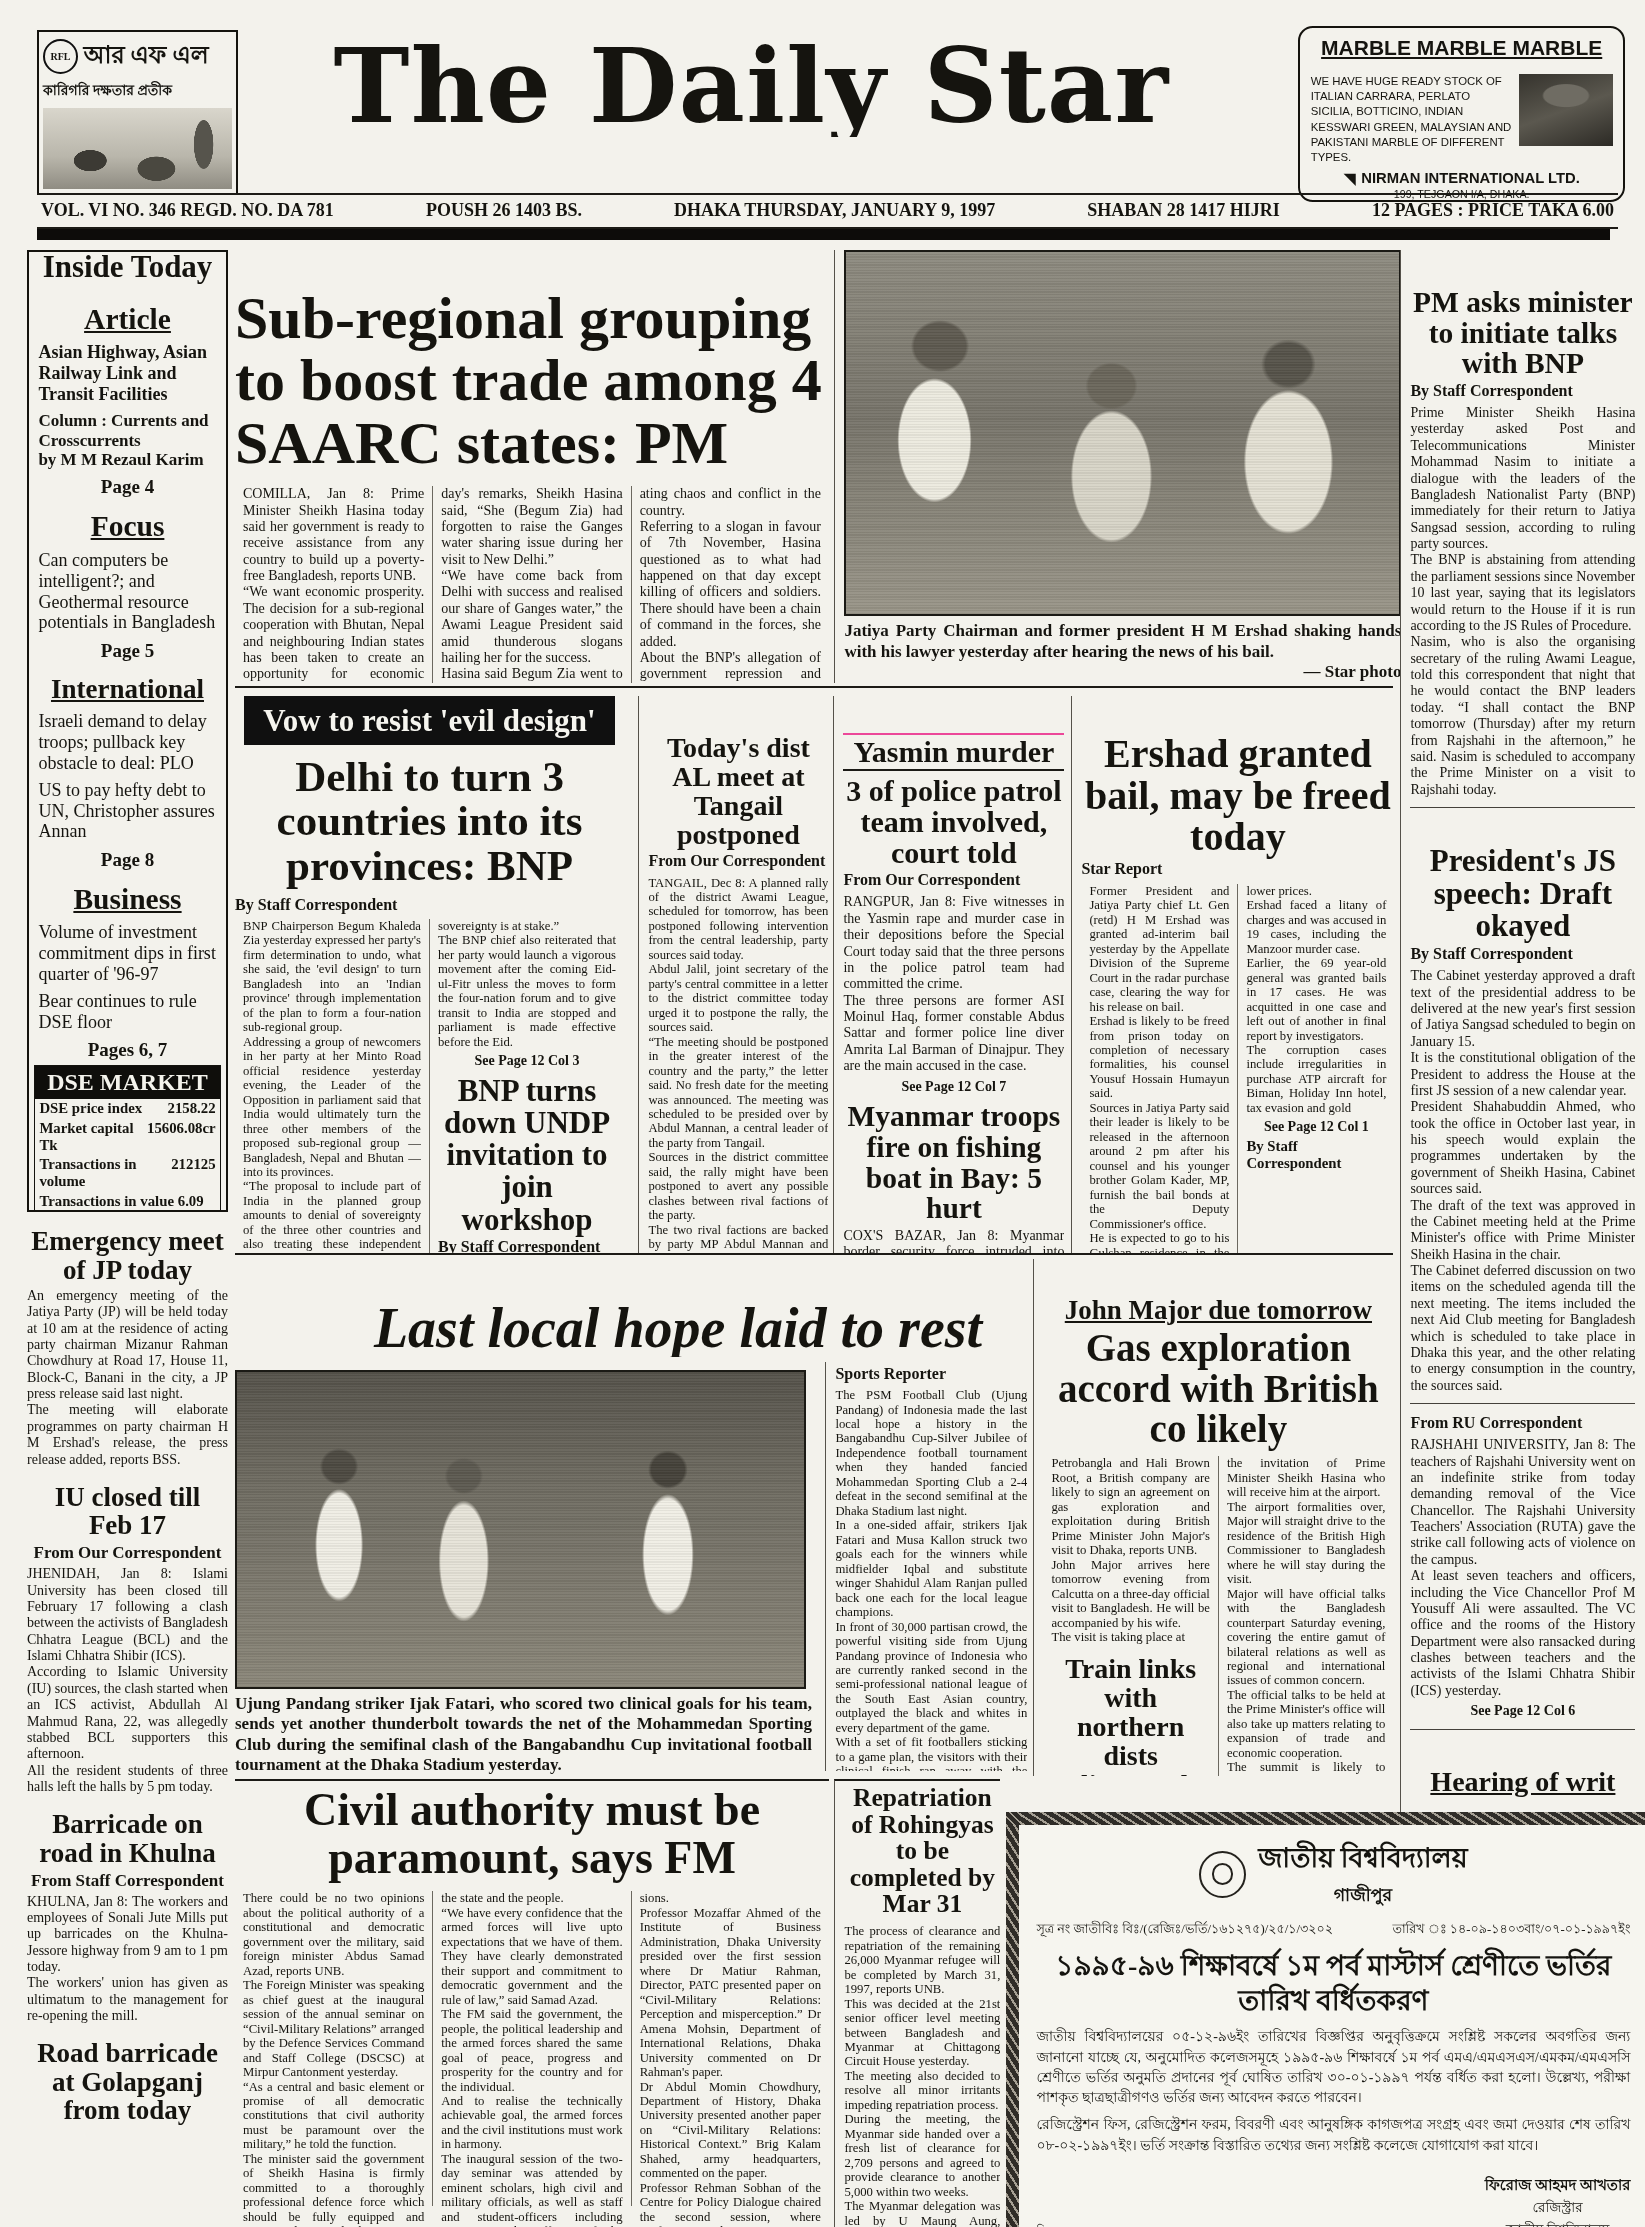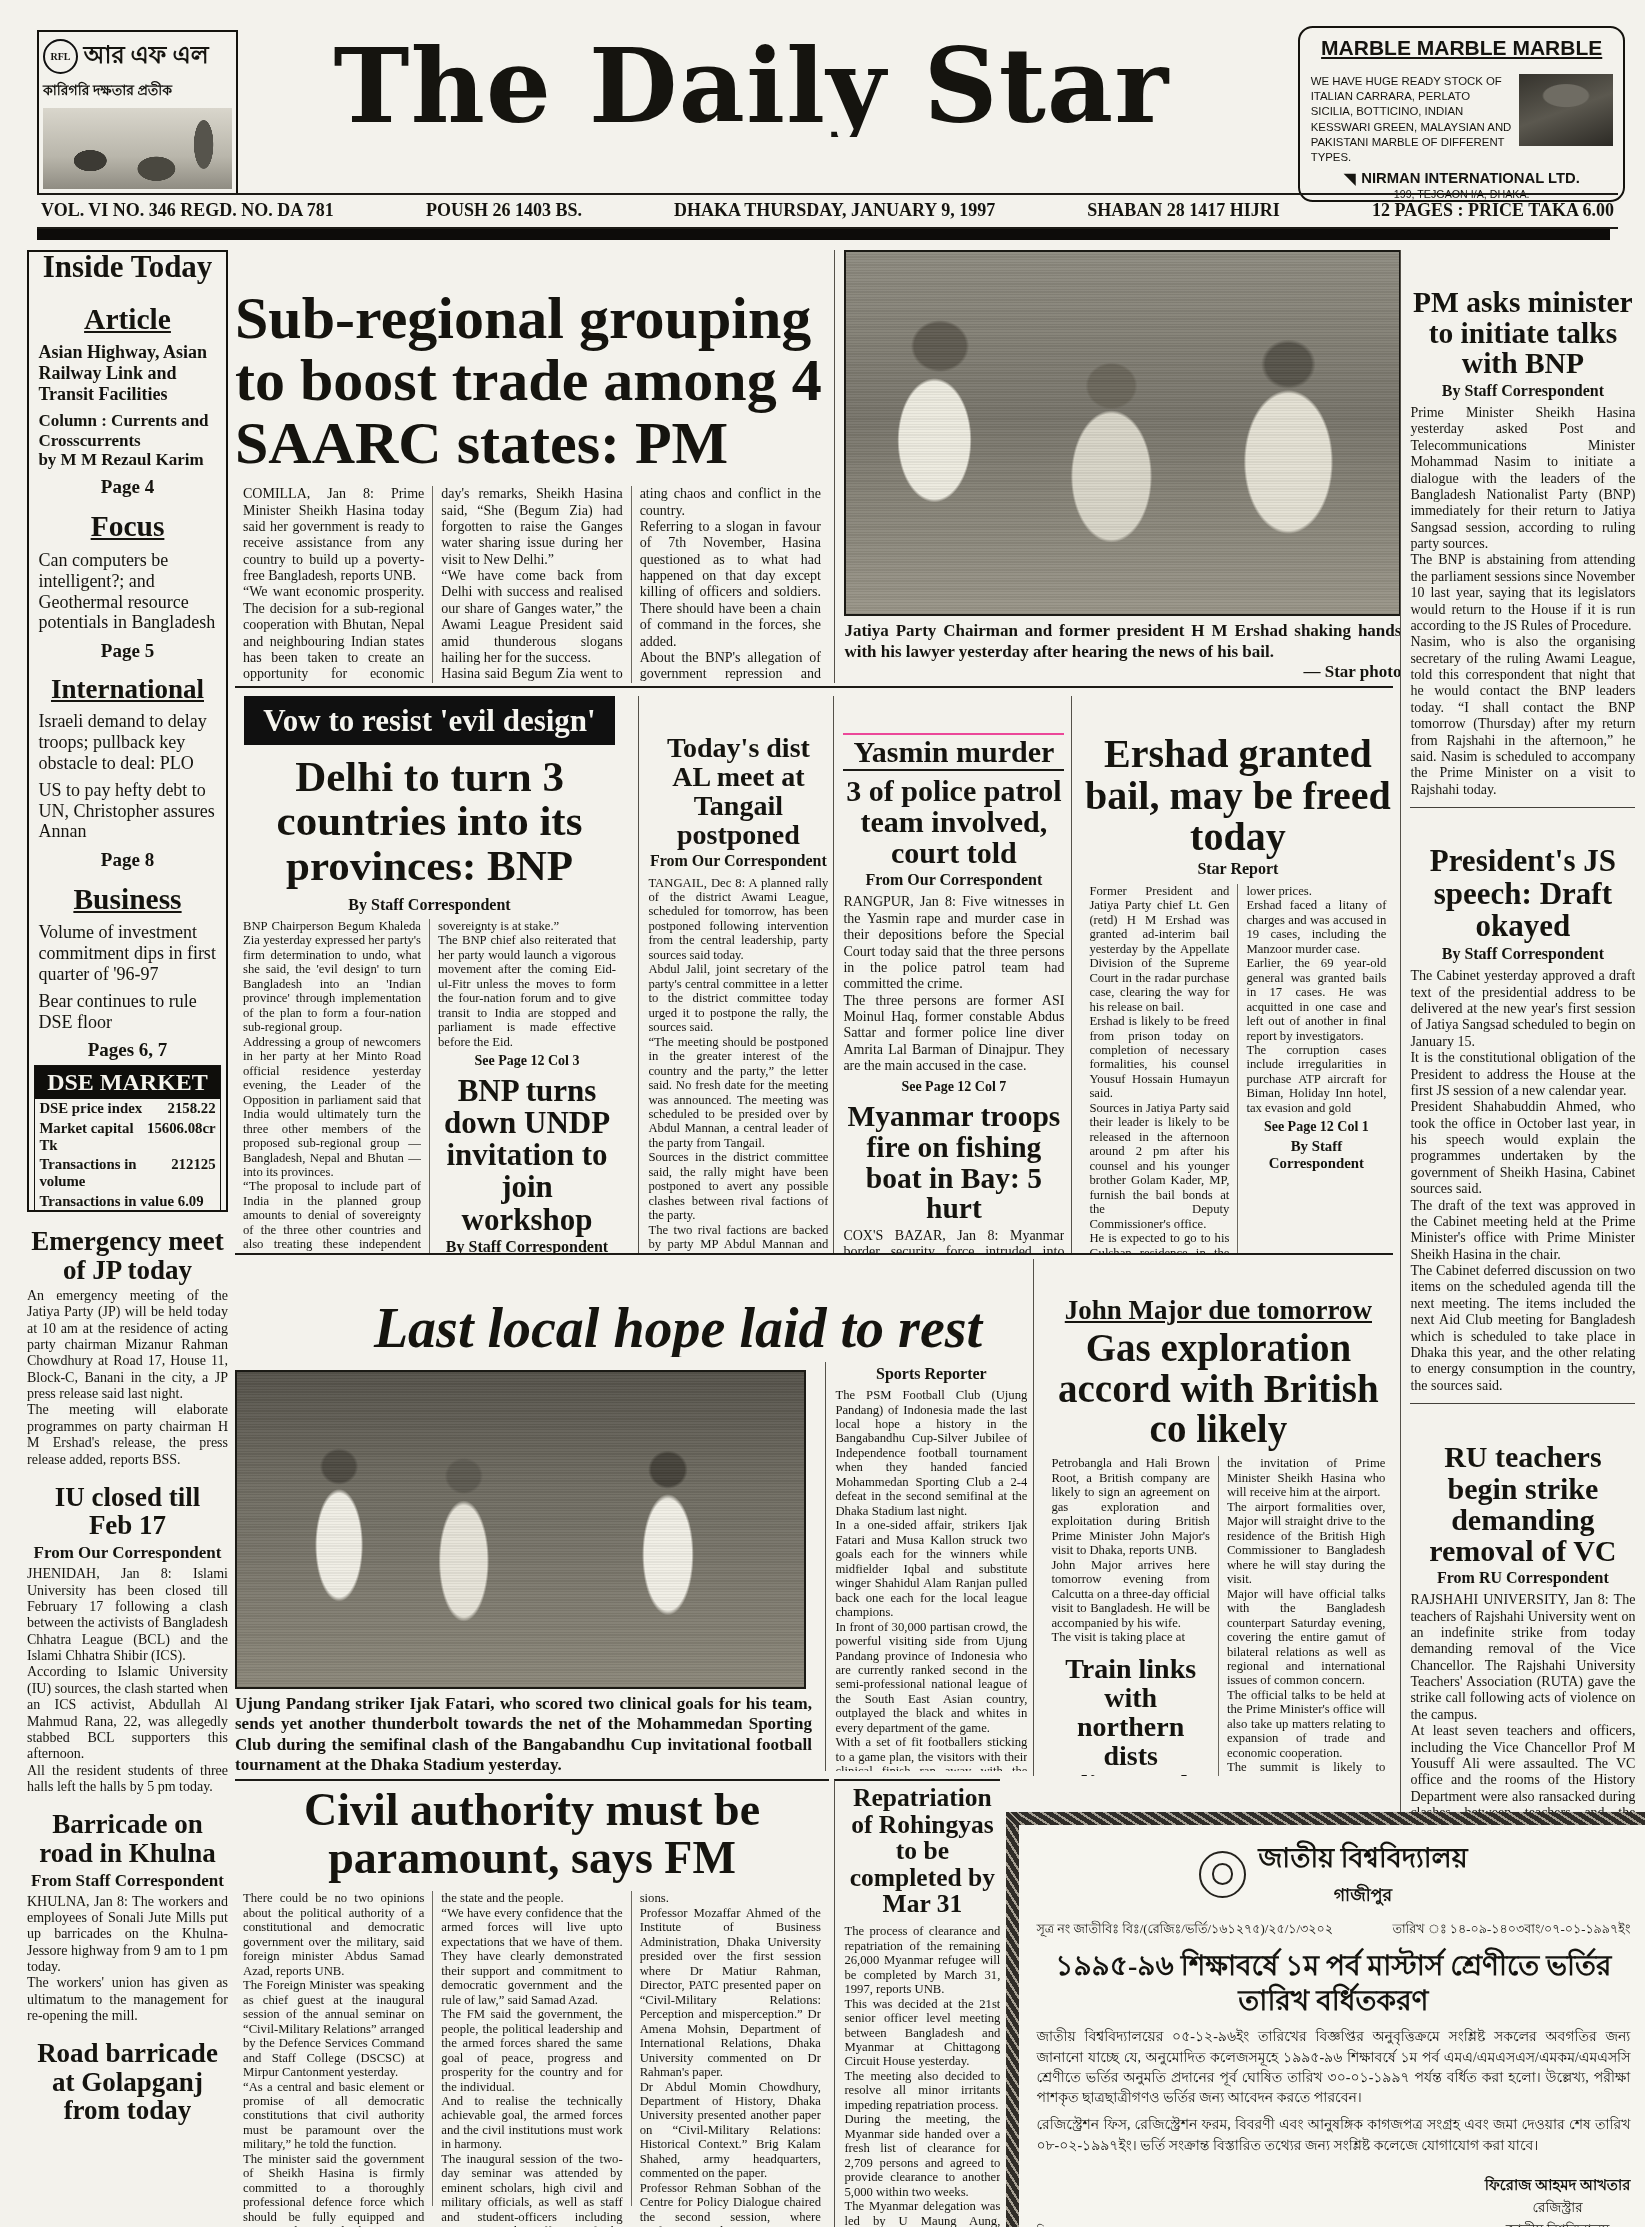--- a/index.html
+++ b/index.html
@@ -3,21 +3,21 @@
 <meta charset="utf-8">
 <style>
   html,body{margin:0;padding:0;background:#dddcd5;}
   .page{position:relative;width:1645px;height:2227px;background:#f3f2ec;color:#15140f;
         font-family:"Liberation Serif","DejaVu Serif",serif;overflow:hidden;}
   .abs{position:absolute;overflow:hidden;}
   .ctr{text-align:center;}
   .b{font-weight:bold;}
   .body{white-space:pre-line;font-size:14px;line-height:1.17;text-align:justify;}
   .body.small{font-size:12.7px;line-height:1.14;}
-  .byline{font-weight:bold;font-size:16px;text-align:center;margin:2.7px 0 5.4px 0;}
+  .byline{font-weight:bold;font-size:16px;margin:2.7px 0 5.4px 0;}
   .see{font-weight:bold;font-size:14px;text-align:center;margin-top:4px;}
   .hl{font-weight:bold;line-height:1.04;text-align:center;margin-top:37px;}
   .kicker-black{background:#101010;color:#f6f5ef;font-weight:bold;font-size:31px;
                 text-align:center;padding:6.7px 2.7px;}
   .vl{border-left:1.3px solid #55524a;padding-left:9.4px;}
   .rule-top{border-top:2px solid #1c1b16;}
   .cols{display:flex;gap:0;}
   .cols>.col{flex:1;padding:0 8px;}
   .cols>.col+.col{border-left:0.7px solid #6b685f;}
   
@@ -240,21 +240,20 @@
       <div class="hl" style="font-size:31px;">President's JS speech: Draft okayed</div>
       <div class="byline">By Staff Correspondent</div>
       <div class="body">The Cabinet yesterday approved a draft text of the presidential address to be delivered at the new year's first session of Jatiya Sangsad scheduled to begin on January 15.
 It is the constitutional obligation of the President to address the House at the first JS session of a new calendar year.
 President Shahabuddin Ahmed, who took the office in October last year, in his speech would explain the programmes undertaken by the government of Sheikh Hasina, Cabinet sources said.
 The draft of the text was approved in the Cabinet meeting held at the Prime Minister's office with Prime Minister Sheikh Hasina in the chair.
 The Cabinet deferred discussion on two items on the scheduled agenda till the next meeting. The items included the next Aid Club meeting for Bangladesh which is scheduled to take place in Dhaka this year, and the other relating to energy consumption in the country, the sources said.</div>
     </div>
     <div style="border-top:1.3px solid #44413a;margin:9.4px 0;"></div>
     <div>
-      <div class="hl" style="font-size:30px;">RU teachers begin strike demanding removal of VC</div>
       <div class="byline">From RU Correspondent</div>
       <div class="body">RAJSHAHI UNIVERSITY, Jan 8: The teachers of Rajshahi University went on an indefinite strike from today demanding removal of the Vice Chancellor. The Rajshahi University Teachers' Association (RUTA) gave the strike call following acts of violence on the campus.
 At least seven teachers and officers, including the Vice Chancellor Prof M Yousuff Ali were assaulted. The VC office and the rooms of the History Department were also ransacked during clashes between teachers and the activists of the Islami Chhatra Shibir (ICS) yesterday.</div>
       <div class="see">See Page 12 Col 6</div>
     </div>
     <div style="border-top:1.3px solid #44413a;margin:9.4px 0;"></div>
     <div>
       <div class="hl" style="font-size:28px;text-decoration:underline;">Hearing of writ</div>
 
     </div>

